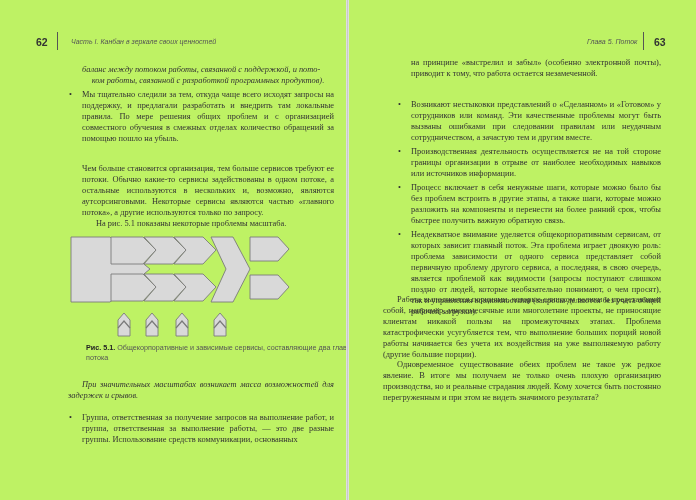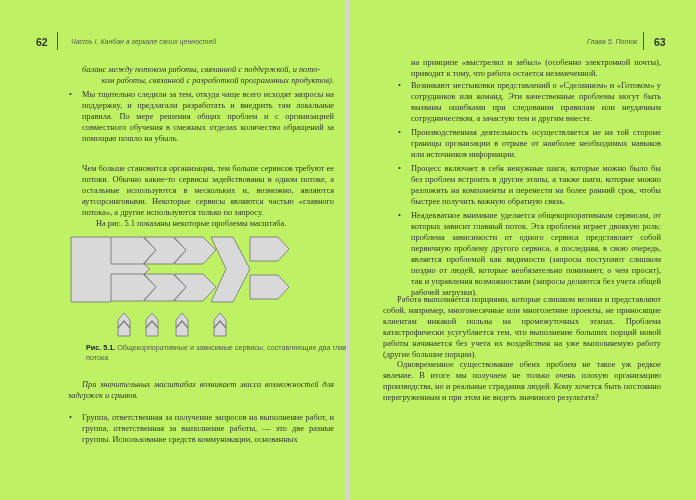--- a/index.html
+++ b/index.html
@@ -55,21 +55,21 @@
 
 <div class="spread">
 
   <div class="page left">
     <div class="pagenum" style="left:36px;">62</div>
     <div class="hdr-bar" style="left:57px;"></div>
     <div class="runhead" style="left:71px;">Часть I. Канбан в зеркале своих ценностей</div>
 
     <div class="text" style="left:82px; top:65px; width:252px;font-style:italic;">
       <p style="text-align:left;">баланс между потоком работы, связанной с поддержкой, и пото-</p>
-      <p style="text-align:right; margin-bottom:3px;">ком работы, связанной с разработкой программных продуктов).</p>
+      <p style="text-align:center; margin-bottom:3px;">ком работы, связанной с разработкой программных продуктов).</p>
     </div>
     <div class="text" style="left:68px; top:90px; width:266px;">
       <ul class="bul">
         <li><span class="dot">•</span><span>Мы тщательно следили за тем, откуда чаще всего исходят запросы на поддержку, и предлагали разработать и внедрить там локальные правила. По мере решения общих проблем и с организацией совместного обучения в смежных отделах количество обращений за помощью пошло на убыль.</span></li>
       </ul>
     </div>
 
 
     <div class="text" style="left:82px; top:164px; width:252px;">
       <p>Чем больше становится организация, тем больше сервисов требуют ее потоки. Обычно какие-то сервисы задействованы в одном потоке, а остальные используются в нескольких и, возможно, являются аутсорсинговыми. Некоторые сервисы являются частью «главного потока», а другие используются только по запросу.</p>
@@ -125,21 +125,21 @@
   </div>
 
   <div class="gutter"></div>
 
   <div class="page right">
     <div class="runhead" style="left:238px;">Глава 5. Поток</div>
     <div class="hdr-bar" style="left:294px;"></div>
     <div class="pagenum" style="left:305px;">63</div>
 
     <div class="text" style="left:48px; top:58px; width:264px;">
-      <p style="padding-left:14px; margin-bottom:1px;">на принципе «выстрелил и забыл» (особенно электронной почты), приводит к тому, что работа остается незамеченной.</p>
+      <p style="padding-left:14px; margin-bottom:20px;">на принципе «выстрелил и забыл» (особенно электронной почты), приводит к тому, что работа остается незамеченной.</p>
       <ul class="bul">
         <li><span class="dot">•</span><span>Возникают нестыковки представлений о «Сделанном» и «Готовом» у сотрудников или команд. Эти качественные проблемы могут быть вызваны ошибками при следовании правилам или неудачным сотрудничеством, а зачастую тем и другим вместе.</span></li>
         <li><span class="dot">•</span><span>Производственная деятельность осуществляется не на той стороне границы организации в отрыве от наиболее необходимых навыков или источников информации.</span></li>
         <li><span class="dot">•</span><span>Процесс включает в себя ненужные шаги, которые можно было бы без проблем встроить в другие этапы, а также шаги, которые можно разложить на компоненты и перенести на более ранний срок, чтобы быстрее получить важную обратную связь.</span></li>
         <li><span class="dot">•</span><span>Неадекватное внимание уделяется общекорпоративным сервисам, от которых зависит главный поток. Эта проблема играет двоякую роль: проблема зависимости от одного сервиса представляет собой первичную проблему другого сервиса, а последняя, в свою очередь, является проблемой как видимости (запросы поступают слишком поздно от людей, которые необязательно понимают, о чем просят), так и управления возможностями (запросы делаются без учета общей рабочей загрузки).</span></li>
       </ul>
     </div>
 
     <div class="text" style="left:34px; top:295px; width:278px;">
       <p class="indent">Работа выполняется порциями, которые слишком велики и представляют собой, например, многомесячные или многолетние проекты, не приносящие клиентам никакой пользы на промежуточных этапах. Проблема катастрофически усугубляется тем, что выполнение больших порций новой работы начинается без учета их воздействия на уже выполняемую работу (другие большие порции).</p>

